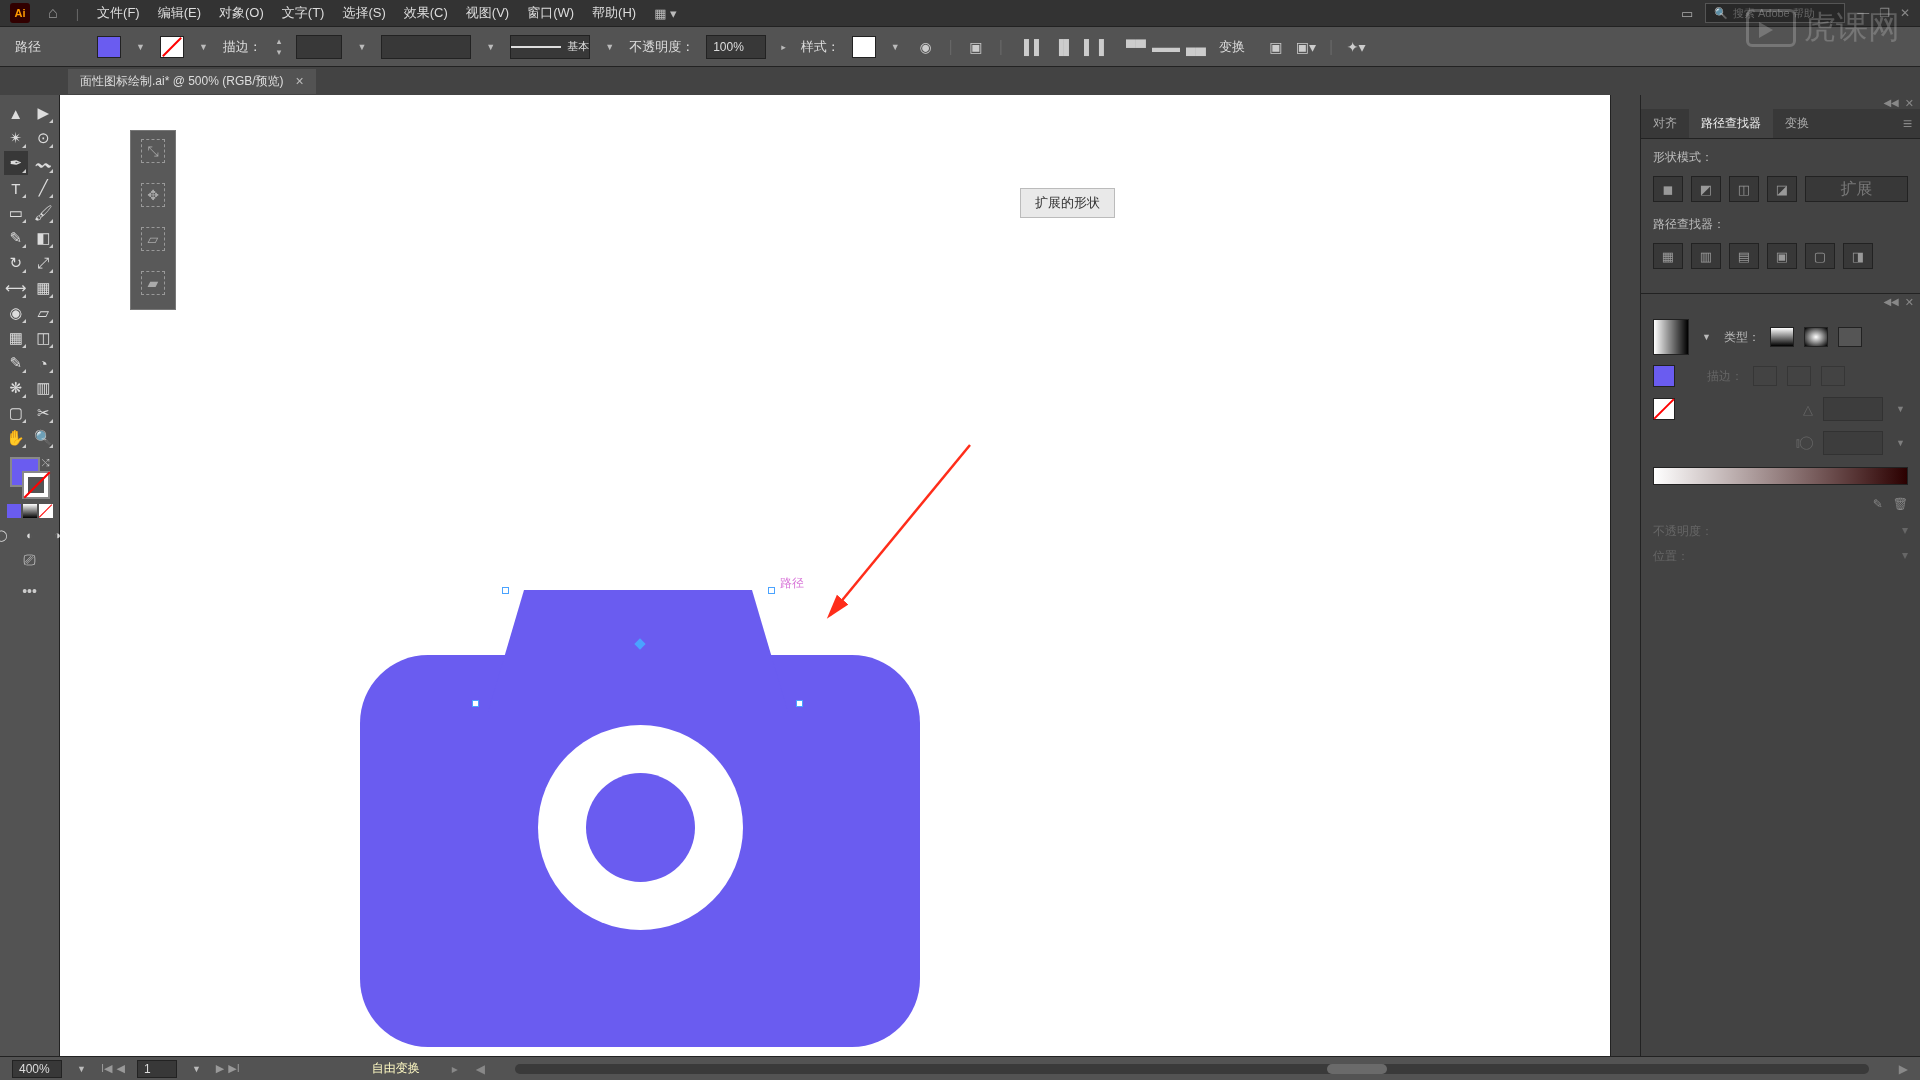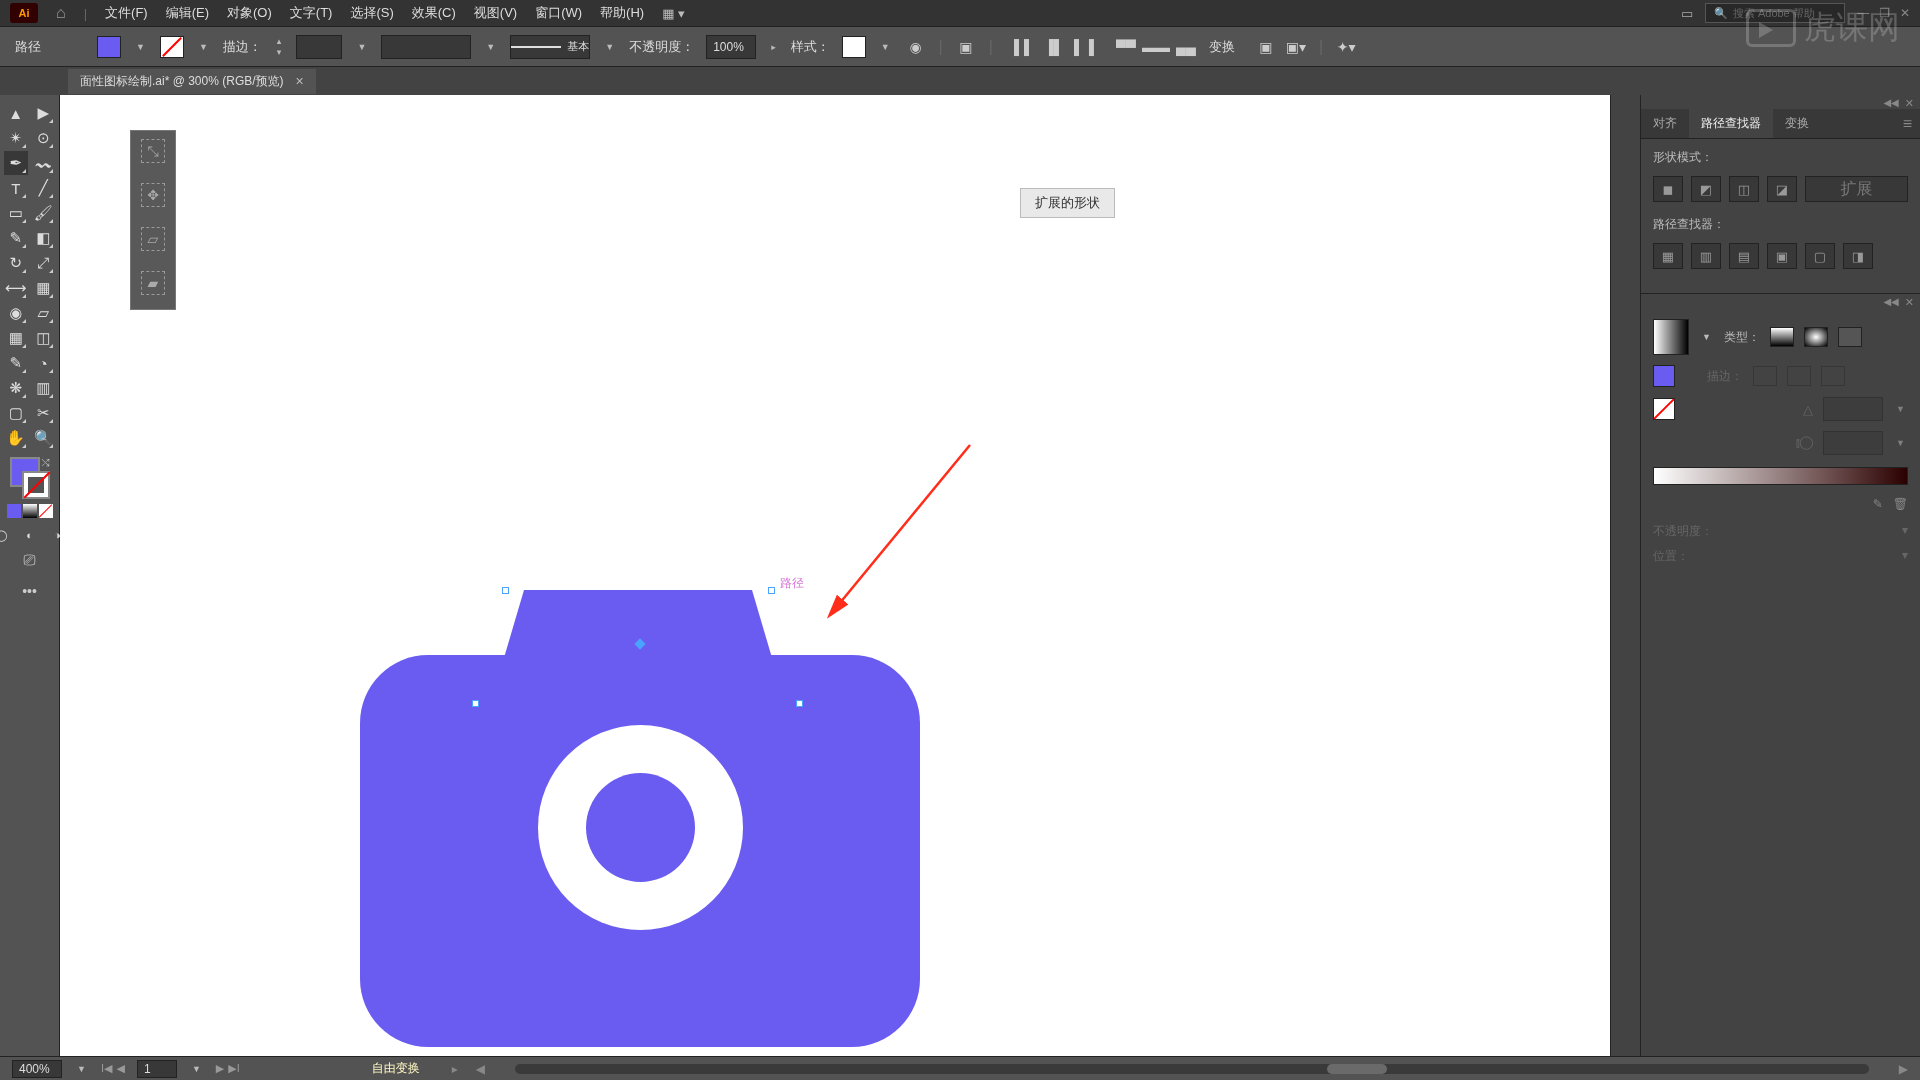--- a/index.html
+++ b/index.html
@@ -1,20 +1,20 @@
 <!DOCTYPE html>
 <html><head>
 <meta charset="utf-8">
 <style>
 * { margin: 0; padding: 0; box-sizing: border-box; font-family: "Microsoft YaHei", sans-serif; user-select: none; }
 body { background: #333333; width: 1920px; height: 1080px; overflow: hidden; position: relative; }
 
 
 .menubar { height: 27px; background: #333333; display: flex; align-items: center; padding: 0 10px; gap: 18px; color: #ccc; font-size: 13px; border-bottom: 1px solid #222; }
-.ai-logo { width: 28px; height: 20px; background: #310000; color: #ff9a00; font-weight: bold; font-size: 11px; display: flex; align-items: center; justify-content: center; border-radius: 3px; }
+.ai-logo { width: 20px; height: 20px; background: #310000; color: #ff9a00; font-weight: bold; font-size: 11px; display: flex; align-items: center; justify-content: center; border-radius: 3px; }
 .home-icon { color: #999; font-size: 16px; cursor: pointer; }
 .menu-item { cursor: pointer; color: #ddd; font-size: 13px; }
 .menubar-right { margin-left: auto; display: flex; align-items: center; gap: 12px; }
 .search-box { background: #282828; border: 1px solid #555; padding: 2px 8px; font-size: 11px; color: #888; width: 140px; height: 20px; display: flex; align-items: center; gap: 5px; }
 .win-controls { display: flex; gap: 10px; color: #888; font-size: 12px; }
 .win-btn { cursor: pointer; }
 
 
 .controlbar { height: 40px; background: #535353; display: flex; align-items: center; padding: 0 15px; gap: 12px; border-bottom: 1px solid #222; }
 .ctrl-label { color: #ddd; font-size: 13px; }
@@ -151,21 +151,21 @@
   <input class="ctrl-input" style="width: 46px;">
   <span class="dropdown-arrow">▼</span>
   <input class="ctrl-input" style="width: 90px;">
   <span class="dropdown-arrow">▼</span>
   <div class="stroke-profile">
     <div class="stroke-line"></div>
       <span style="color:#ddd;font-size:11px;margin-left:6px">基本</span>
   </div>
   <span class="dropdown-arrow">▼</span>
   <span class="ctrl-label">不透明度：</span>
-  <input class="ctrl-input" style="width: 50px;" value="100%">
+  <input class="ctrl-input" style="width: 60px;" value="100%">
   <span class="dropdown-arrow">▸</span>
   <span class="ctrl-label">样式：</span>
   <div class="swatch-box" style="background:white"></div>
   <span class="dropdown-arrow">▼</span>
   <span class="align-btn">◉</span>
   <span style="color:#666">|</span>
   <span class="align-btn">▣</span>
   <span style="color:#666">|</span>
   <div class="align-group">
     <span class="align-btn">▌▌</span>
@@ -181,21 +181,21 @@
   <div class="align-group">
     <span class="align-btn">▣</span>
     <span class="align-btn">▣▾</span>
   </div>
   <span style="color:#666">|</span>
   <span class="align-btn">✦▾</span>
 </div>
 
 <div class="doctab-bar">
   <div class="doctab">
-    <span>面性图标绘制.ai* @ 300% (RGB/预览)</span>
+    <span>面性图标绘制.ai* @ 500% (RGB/预览)</span>
     <span class="close-x">×</span>
   </div>
 </div>
 
 <div class="main">
 
   <div class="toolbox">
     <div class="tool-row">
         <div class="tool">▲</div>
         <div class="tool tool-tri">▶</div>

